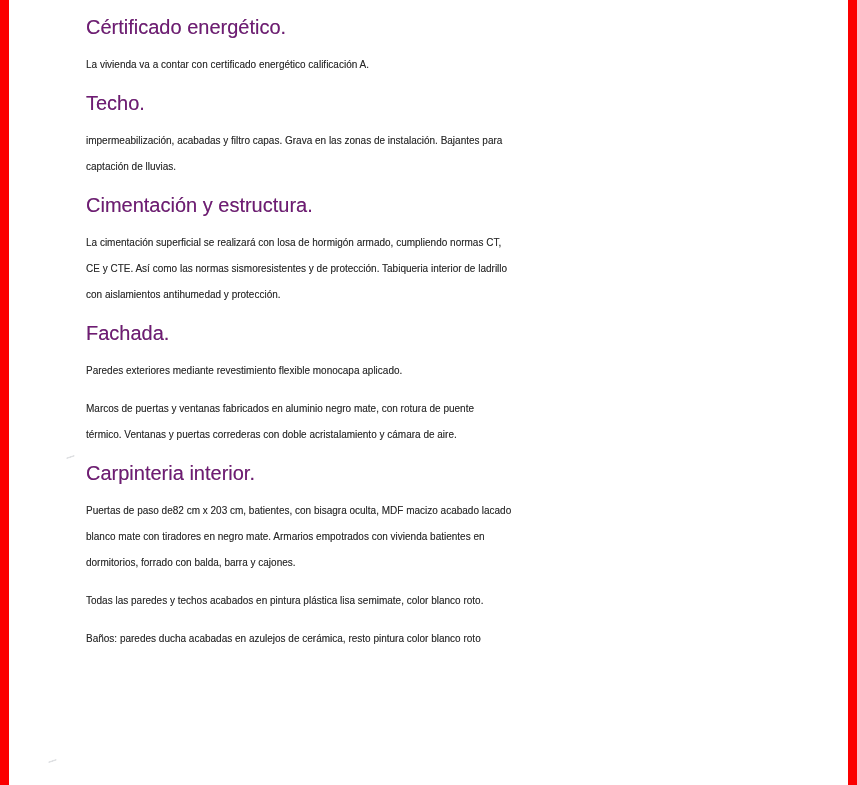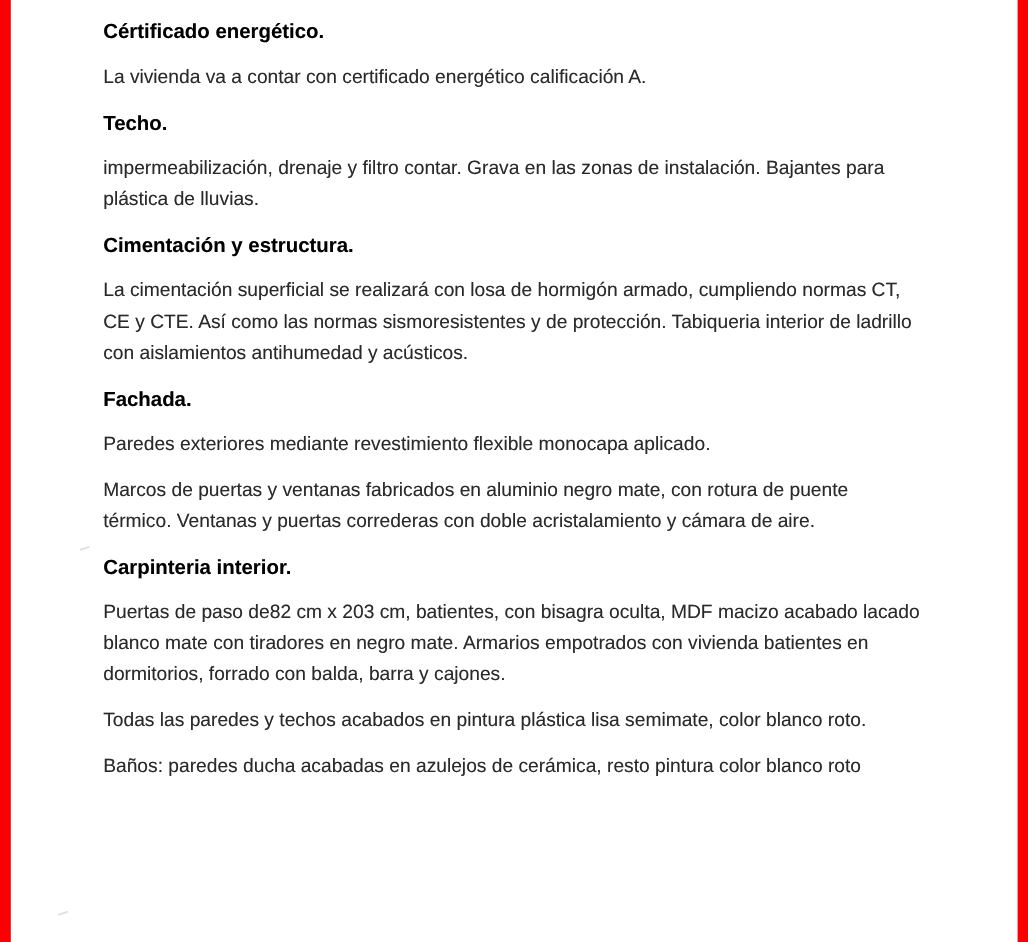--- a/index.html
+++ b/index.html
@@ -23,28 +23,28 @@
   .border-strip.right { right: 0; }
   .content {
     position: absolute;
     left: 86px;
     top: 14px;
     width: 680px;
   }
   .block { margin: 0 0 12px 0; }
   .block:last-child { margin-bottom: 0; }
   .heading {
-    font-size: 17px;
-    font-weight: 700;
+    font-size: 20px;
+    font-weight: 400;
     line-height: 26px;
-    color: #000000;
+    color: #701a75;
     text-shadow: 0 0 0.5px rgba(34,34,34,0.45);
   }
   .line {
-    font-size: 16px;
+    font-size: 10px;
     font-weight: 400;
     line-height: 26px;
     white-space: nowrap;
     color: #2a2a2a;
     text-shadow: 0 0 0.5px rgba(42,42,42,0.4);
   }
   .artifact {
     position: absolute;
     width: 9px;
     height: 0;
@@ -65,28 +65,28 @@
 <div class="artifact a1"></div>
 <div class="artifact a2"></div>
 
 <main class="content">
     <div class="heading block">Cértificado energético.</div>
     <div class="paragraph block">
       <div class="line">La vivienda va a contar con certificado energético calificación A.</div>
     </div>
     <div class="heading block">Techo.</div>
     <div class="paragraph block">
-      <div class="line">impermeabilización, drenaje y filtro contar. Grava en las zonas de instalación. Bajantes para</div>
-      <div class="line">plástica de lluvias.</div>
+      <div class="line">impermeabilización, acabadas y filtro capas. Grava en las zonas de instalación. Bajantes para</div>
+      <div class="line">captación de lluvias.</div>
     </div>
     <div class="heading block">Cimentación y estructura.</div>
     <div class="paragraph block">
       <div class="line">La cimentación superficial se realizará con losa de hormigón armado, cumpliendo normas CT,</div>
       <div class="line">CE y CTE. Así como las normas sismoresistentes y de protección. Tabiqueria interior de ladrillo</div>
-      <div class="line">con aislamientos antihumedad y acústicos.</div>
+      <div class="line">con aislamientos antihumedad y protección.</div>
     </div>
     <div class="heading block">Fachada.</div>
     <div class="paragraph block">
       <div class="line">Paredes exteriores mediante revestimiento flexible monocapa aplicado.</div>
     </div>
     <div class="paragraph block">
       <div class="line">Marcos de puertas y ventanas fabricados en aluminio negro mate, con rotura de puente</div>
       <div class="line">térmico. Ventanas y puertas correderas con doble acristalamiento y cámara de aire.</div>
     </div>
     <div class="heading block">Carpinteria interior.</div>

